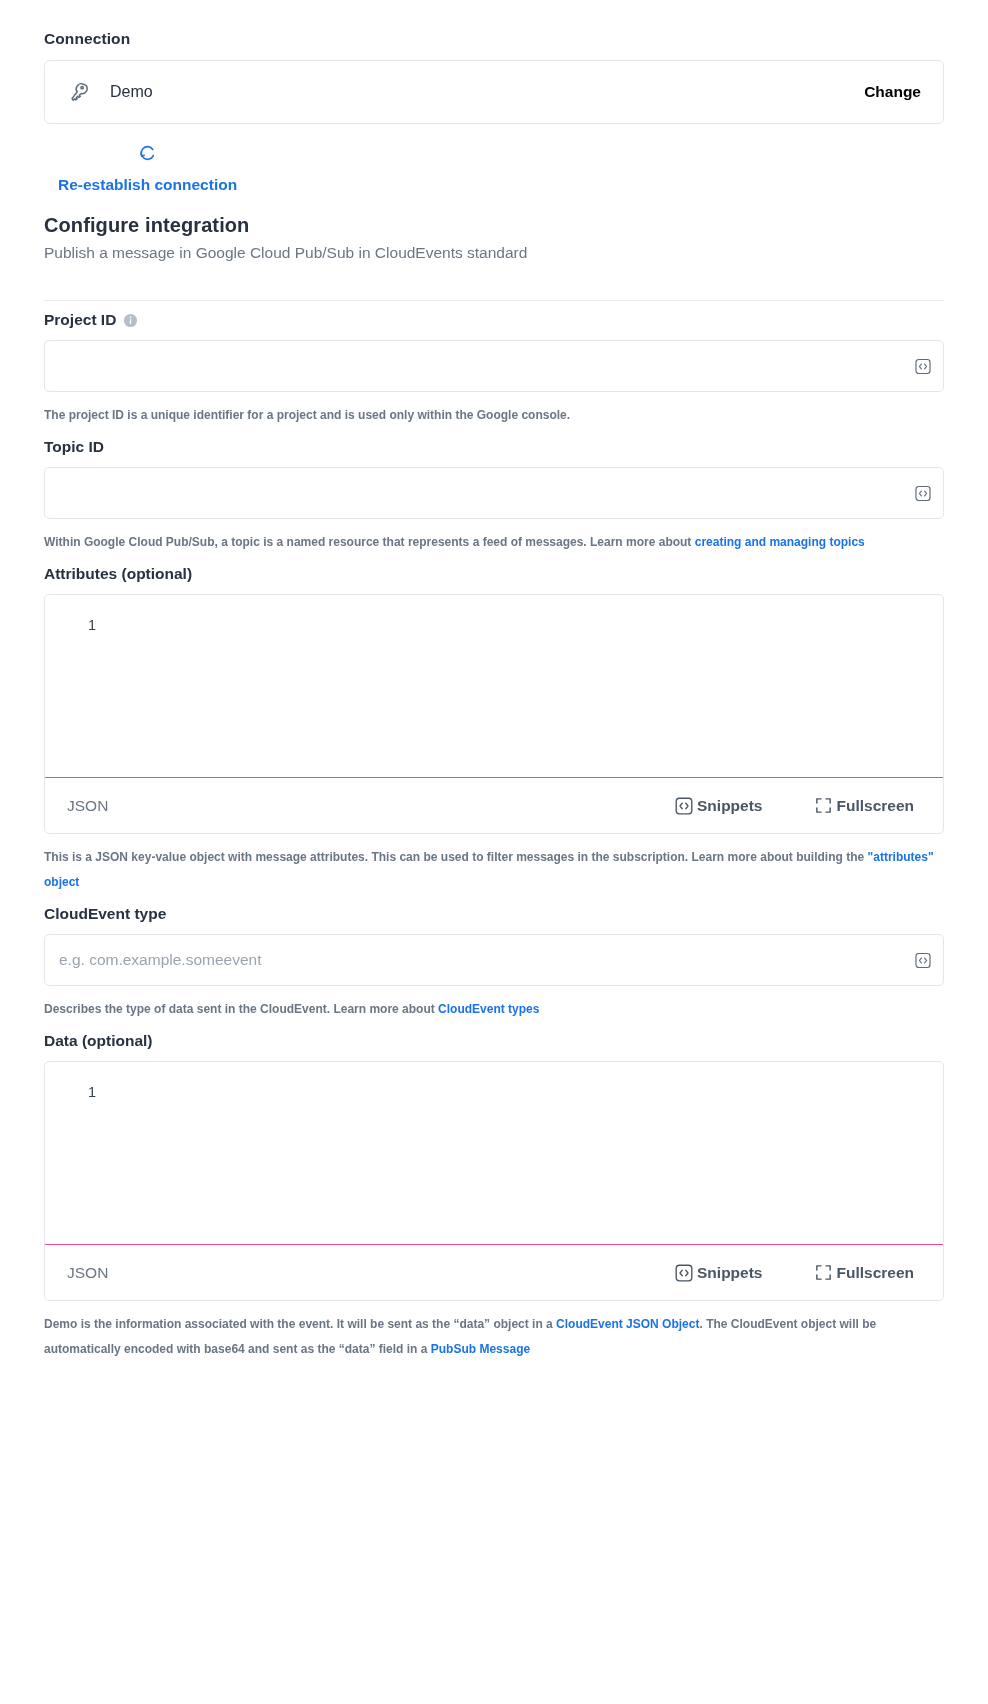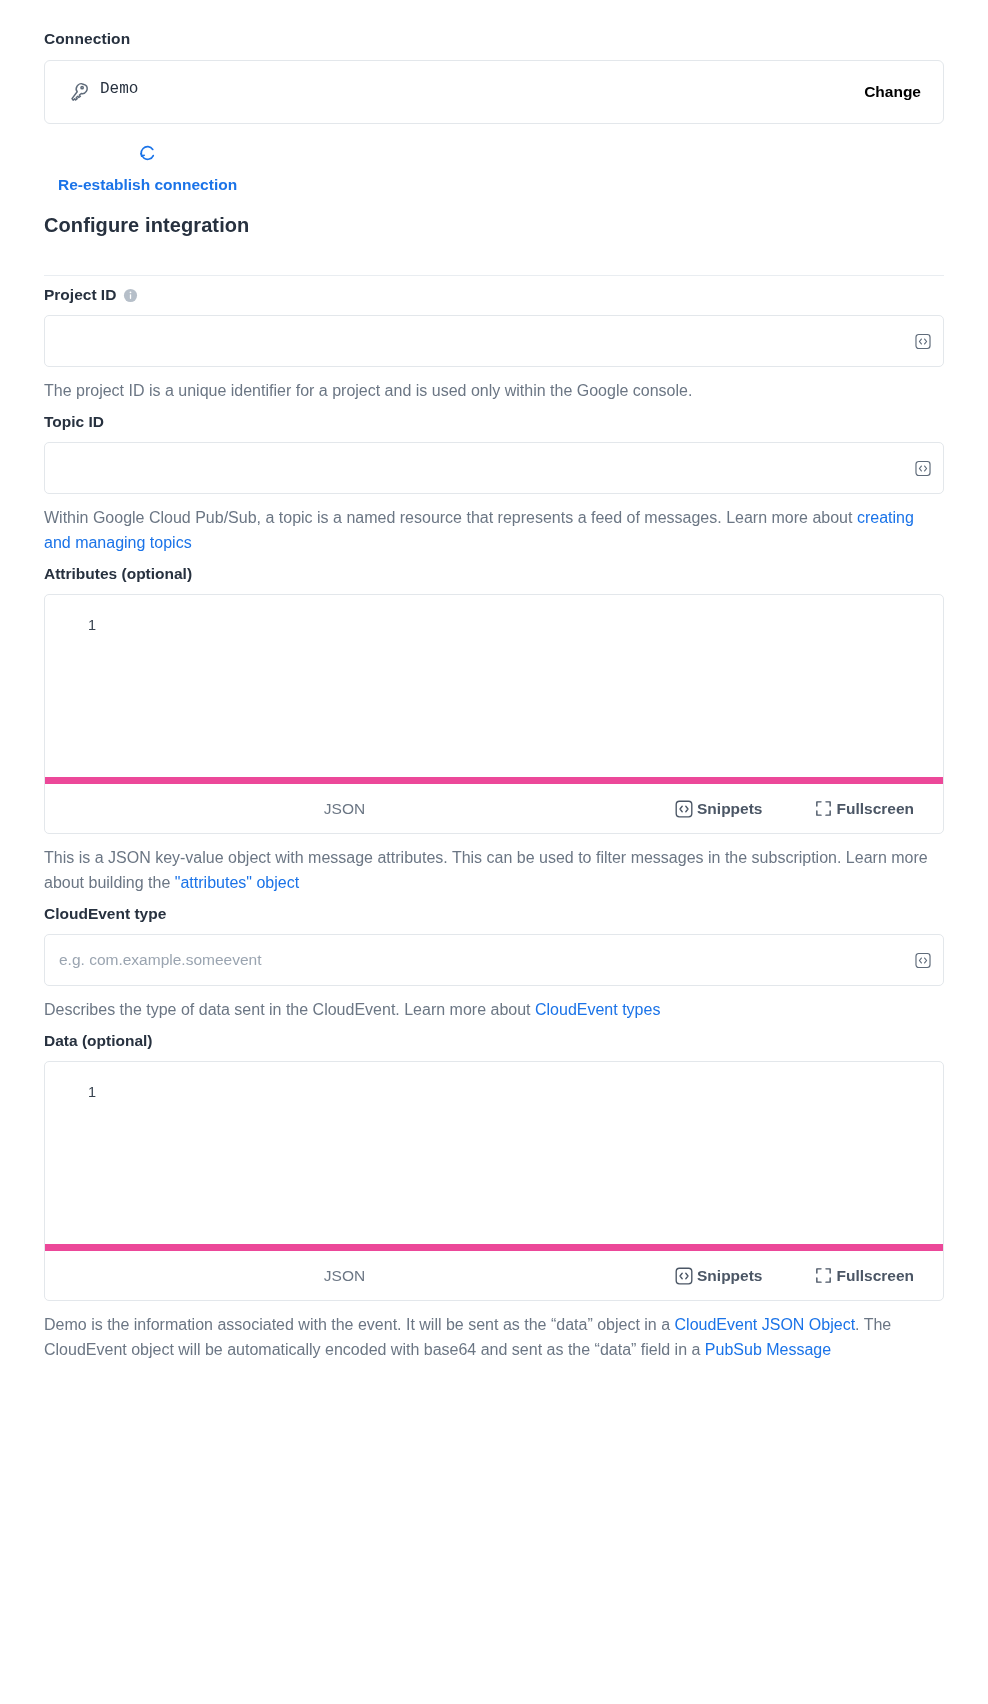--- a/index.html
+++ b/index.html
@@ -30,48 +30,47 @@
   }
   .field-label {
     font-size: 15.5px;
     font-weight: bold;
     color: #27313f;
     display: flex;
     align-items: center;
     gap: 7px;
   }
   .helper {
-    font-size: 16px;
+    font-size: 12px;
     line-height: 25px;
     color: #6b7684;
-    font-weight: normal;
+    font-weight: bold;
   }
   a.link, .link {
     color: #1a73e8;
     text-decoration: none;
     cursor: pointer;
   }
 
   
   .connection-card {
     margin-top: 12px;
     height: 64px;
     border: 1px solid #e3e7eb;
     border-radius: 6px;
     display: flex;
     align-items: center;
     padding: 0 22px 0 22px;
     background: #fff;
   }
   .conn-left {
     display: flex;
-    align-items: flex-start;
-    gap: 9px;
+    align-items: center;
+    gap: 19px;
     flex: 1;
-    font-family: Liberation Mono, monospace;
   }
   .conn-name {
     font-size: 16px;
     color: #27313f;
   }
   .change-link {
     font-size: 15.5px;
     font-weight: bold;
     color: #000000;
     cursor: pointer;
@@ -171,25 +170,24 @@
   .gutter-num {
     width: 64px;
     text-align: left;
     padding-left: 43px;
     color: #37424f;
     font-family: "Liberation Sans", sans-serif;
     font-size: 14.5px;
   }
   .editor-footer {
     height: 56px;
-    border-top: 7px solid #ec4899;
+    border-top: 1px solid #ec4899;
     display: flex;
     align-items: center;
     padding: 0 29px 0 22px;
-    text-align: center;
   }
   .footer-lang {
     font-size: 15.5px;
     color: #6b7684;
     flex: 1;
   }
   .footer-btn {
     display: flex;
     align-items: center;
     gap: 3px;
@@ -229,20 +227,21 @@
         <path d="M18 8.5a7.2 7.2 0 1 0 .6 7"></path>
         <polyline points="8.2,15.2 5.4,16.2 4.6,13.2"></polyline>
       </svg>
     </span>
     <span>Re-establish connection</span>
   </div>
 
   
   <div class="configure-block">
     <div class="configure-title">Configure integration</div>
+    <div class="configure-sub">Publish a message in Google Cloud Pub/Sub in CloudEvents standard</div>
   </div>
 
   <div class="divider"></div>
 
   
   <div class="field">
     <div class="field-label">
       <span>Project ID</span>
       <span>
         <svg width="15" height="15" viewBox="0 0 16 16">

